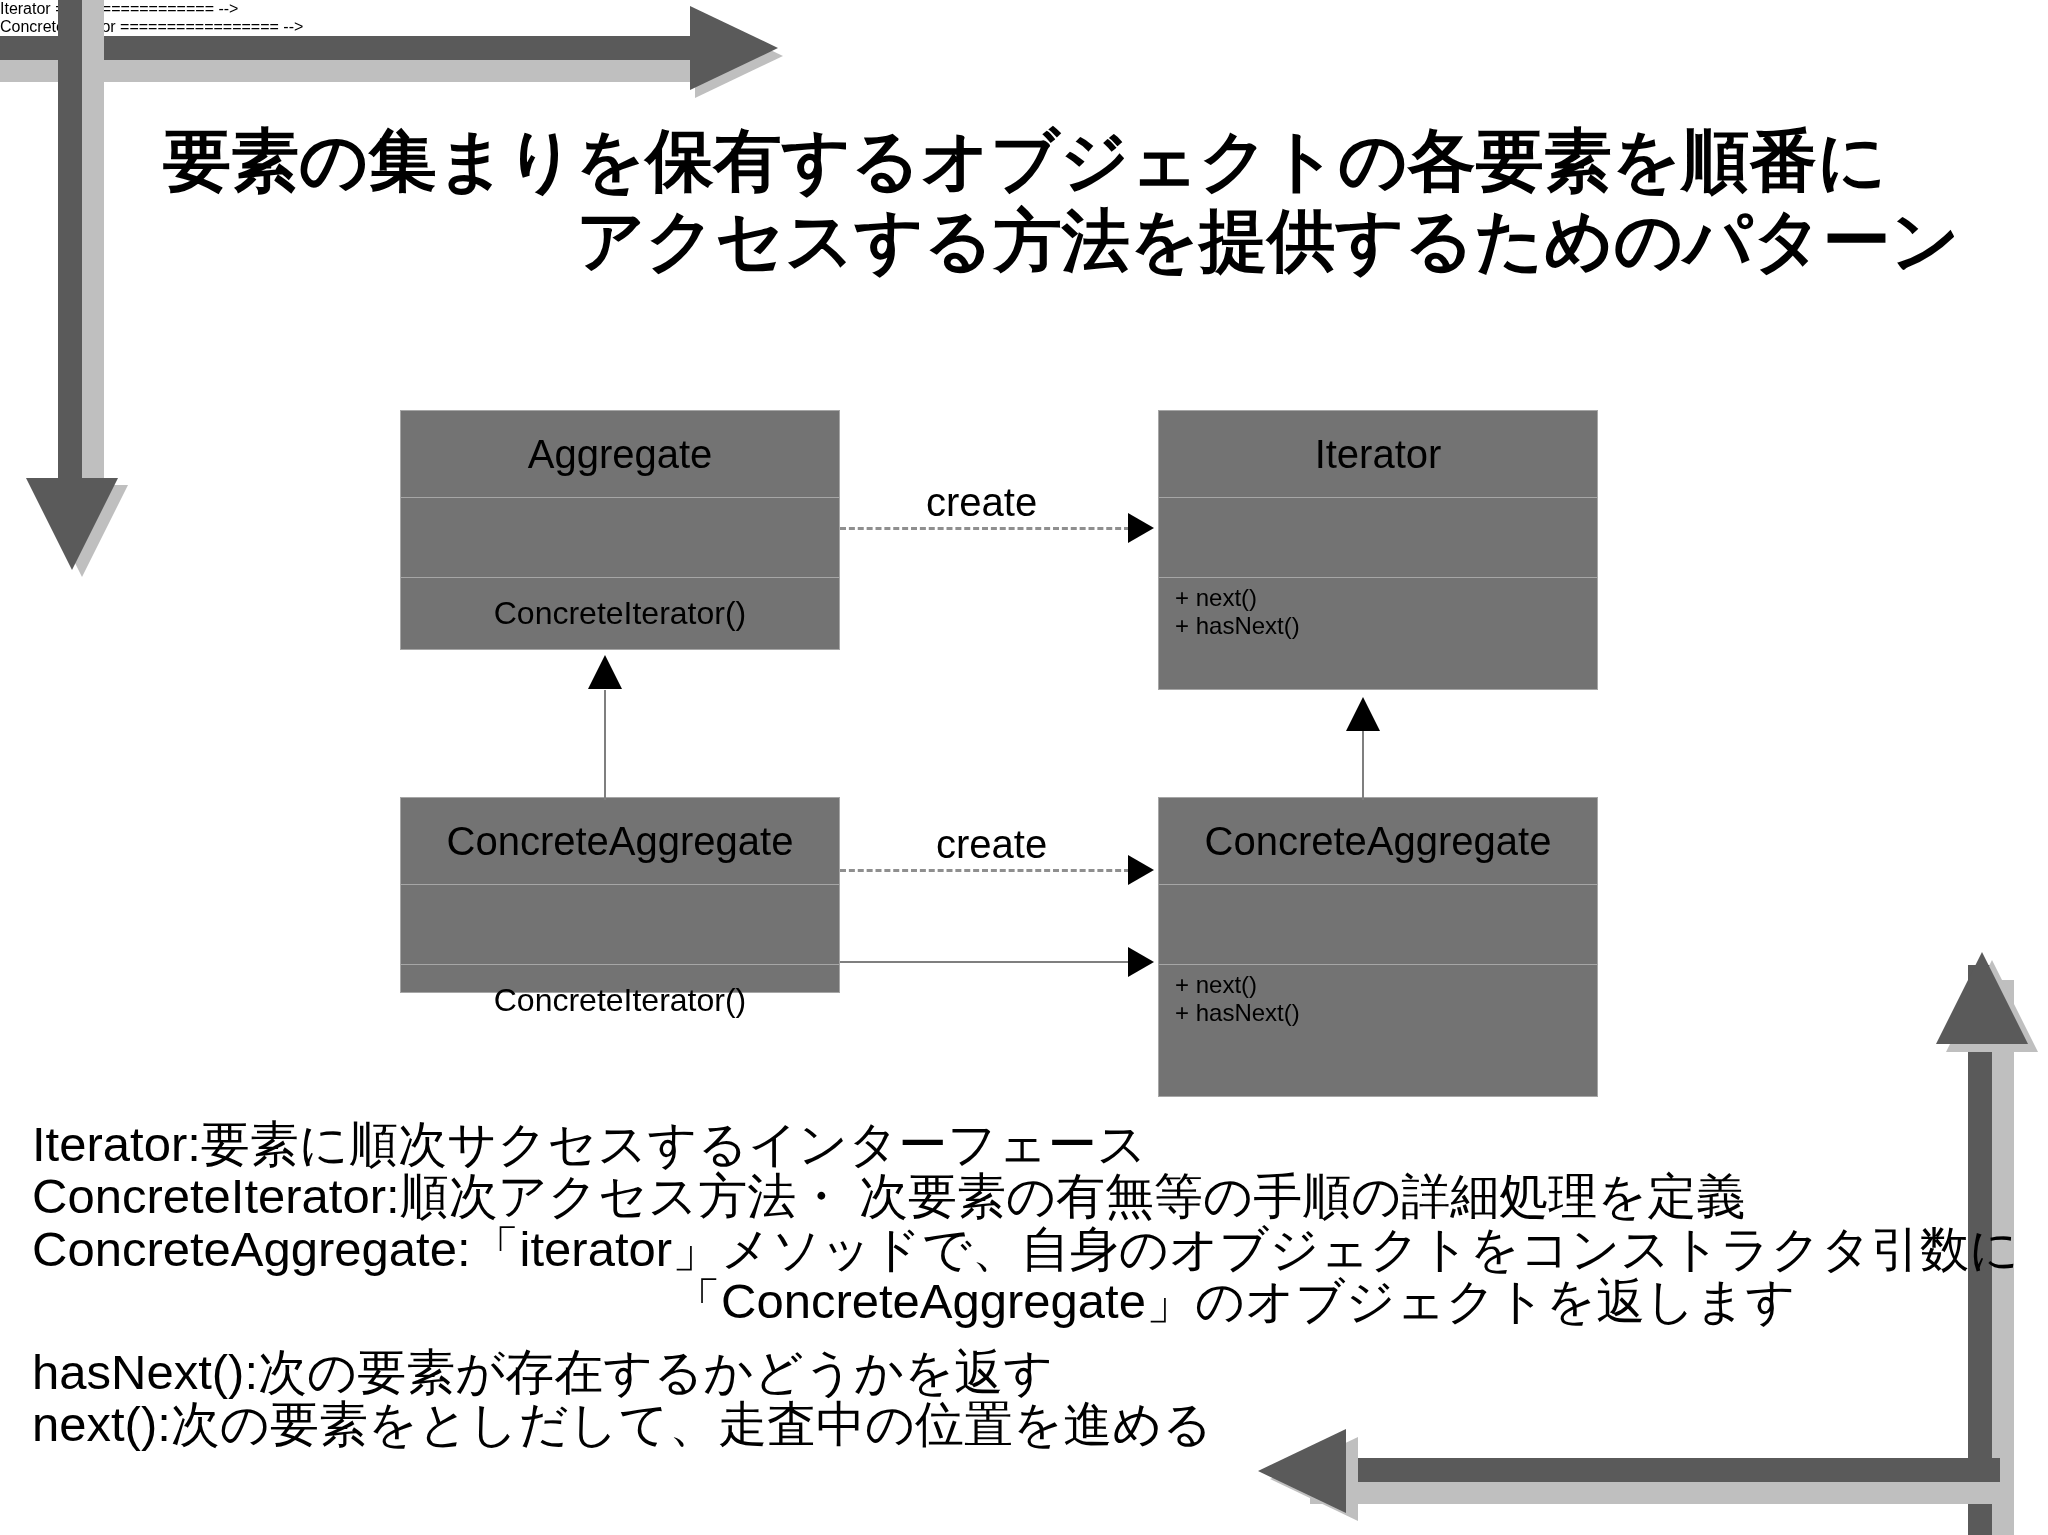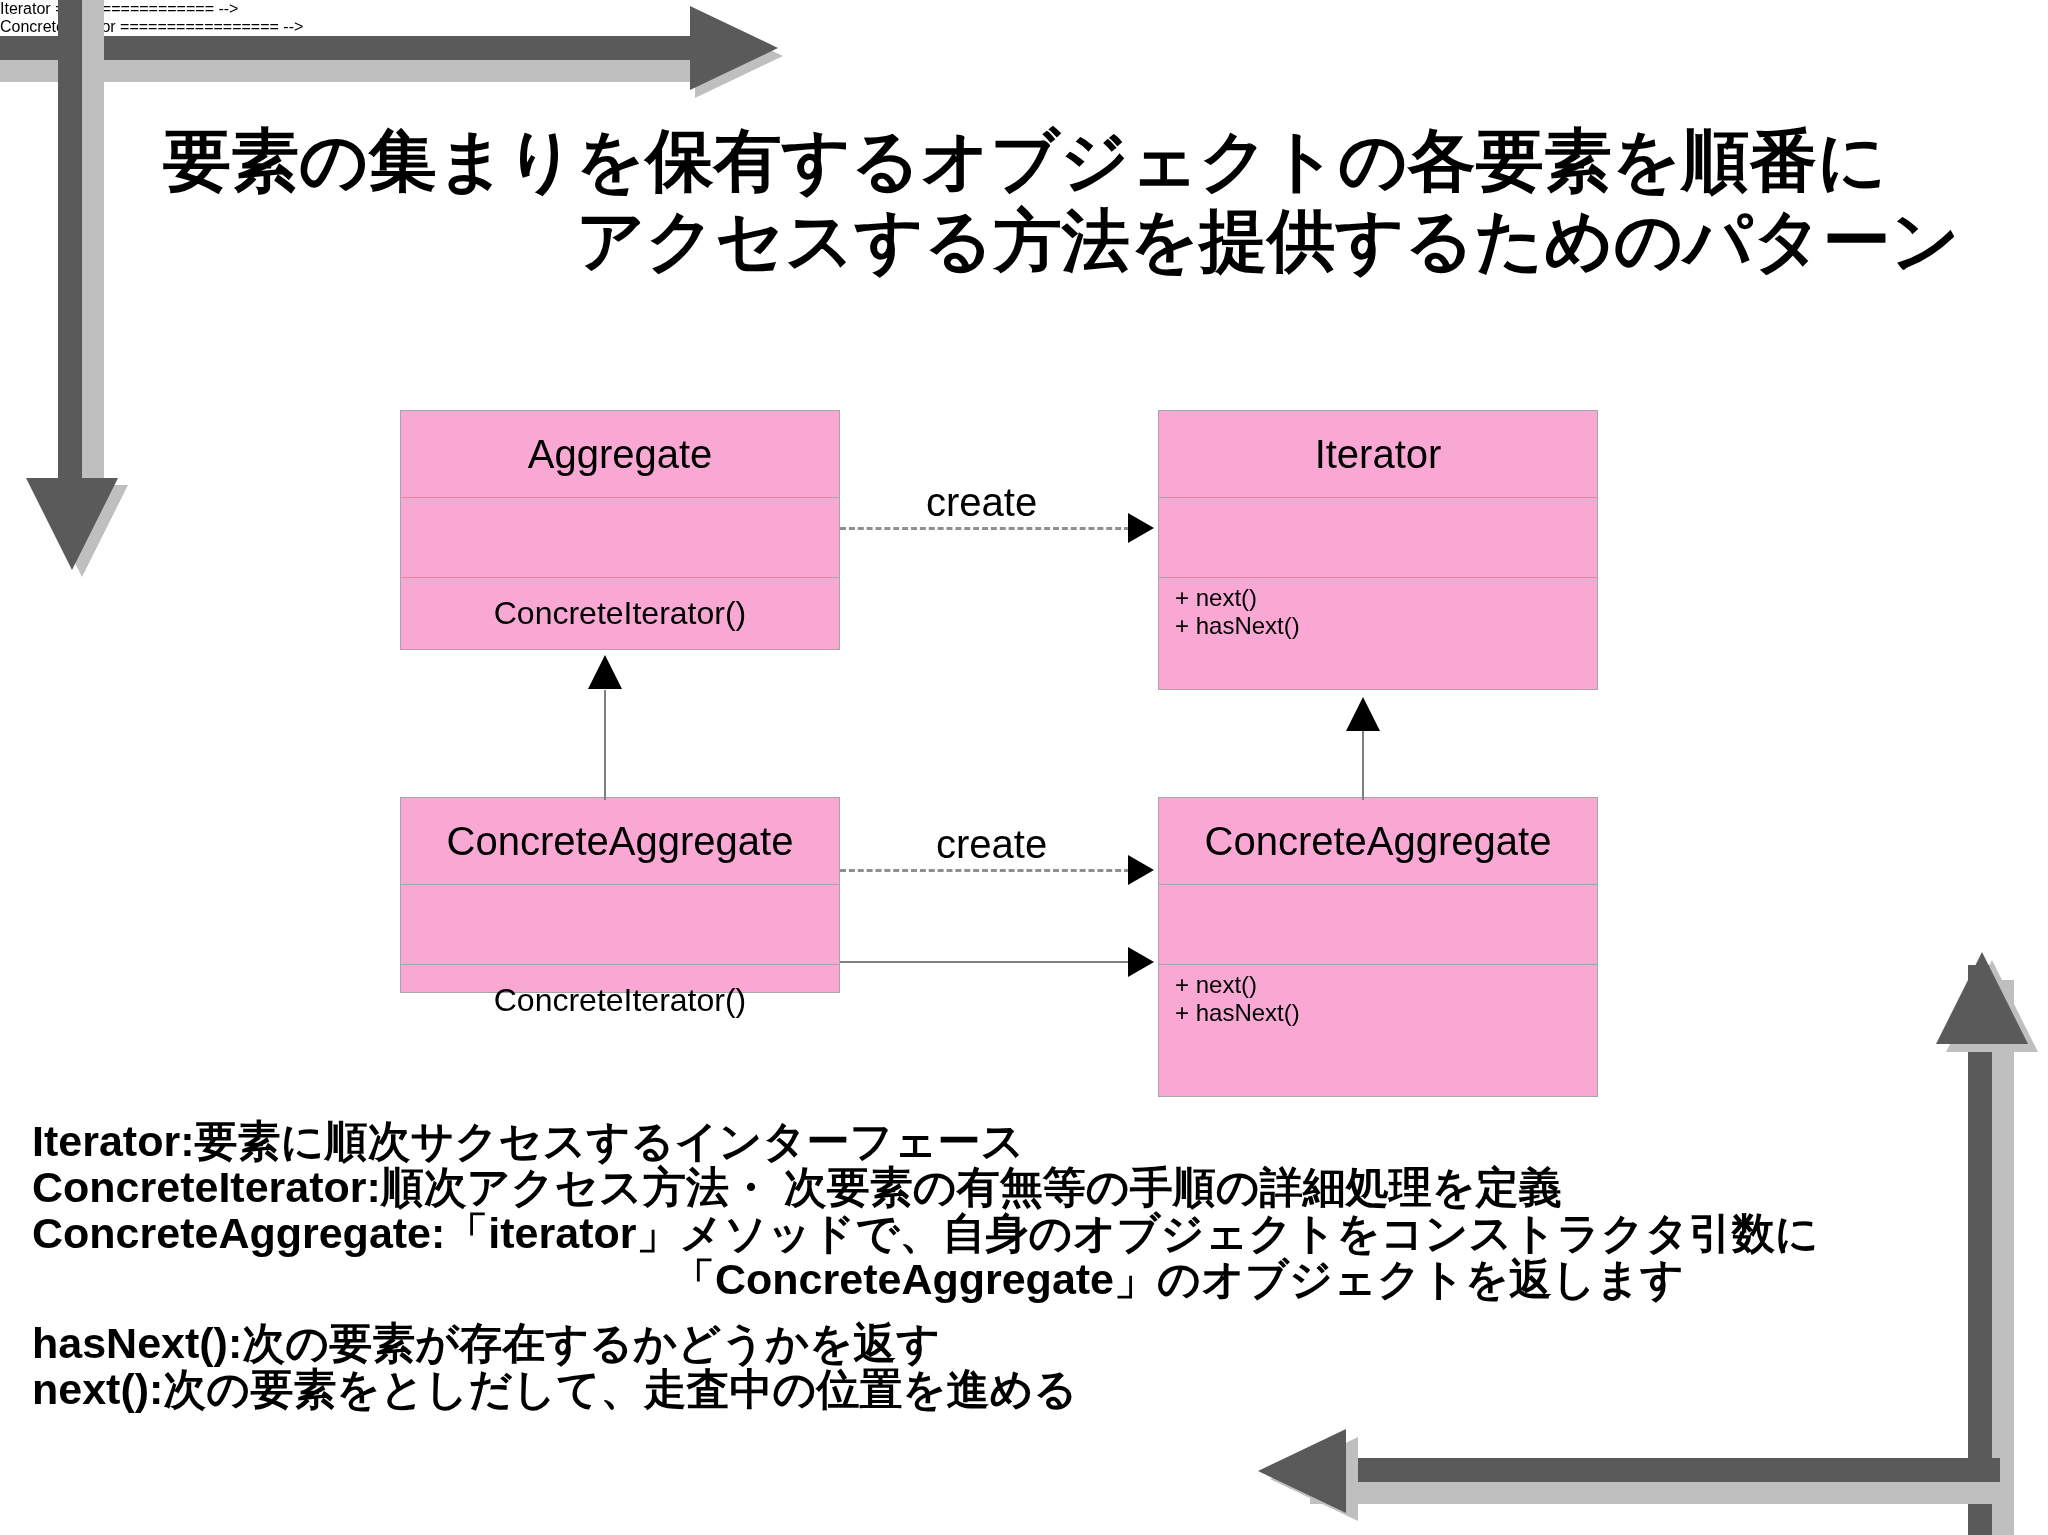--- a/index.html
+++ b/index.html
@@ -48,21 +48,21 @@
     letter-spacing: 0px;
     color: #000000;
     font-weight: bold;
   }
   #title .line { display: block; white-space: nowrap; }
   #title .line2 { padding-left: 60px; text-align: right; }
 
   
   .uml-box {
     position: absolute;
-    background: #f9a8d4;
+    background: #737373;
     border: 1px solid #a6a6a6;
     box-sizing: border-box;
   }
   .uml-cell {
     box-sizing: border-box;
     display: flex;
     align-items: center;
     overflow: hidden;
   }
   .uml-cell.divider { border-top: 1px solid #a6a6a6; }
@@ -115,24 +115,23 @@
     padding: 0 6px;
     white-space: nowrap;
   }
 
   
   #notes {
     position: absolute;
     left: 32px;
     top: 1118px;
     width: 1990px;
-    font-size: 43px;
+    font-size: 49px;
     line-height: 1.07;
     color: #000000;
-    font-weight: bold;
   }
   #notes .note { display: block; white-space: nowrap; }
   #notes .note-indent { padding-left: 640px; }
   #notes .gap { display: block; height: 18px; }
 </style>
 </head>
 <body>
 
 <div id="slide">
 

